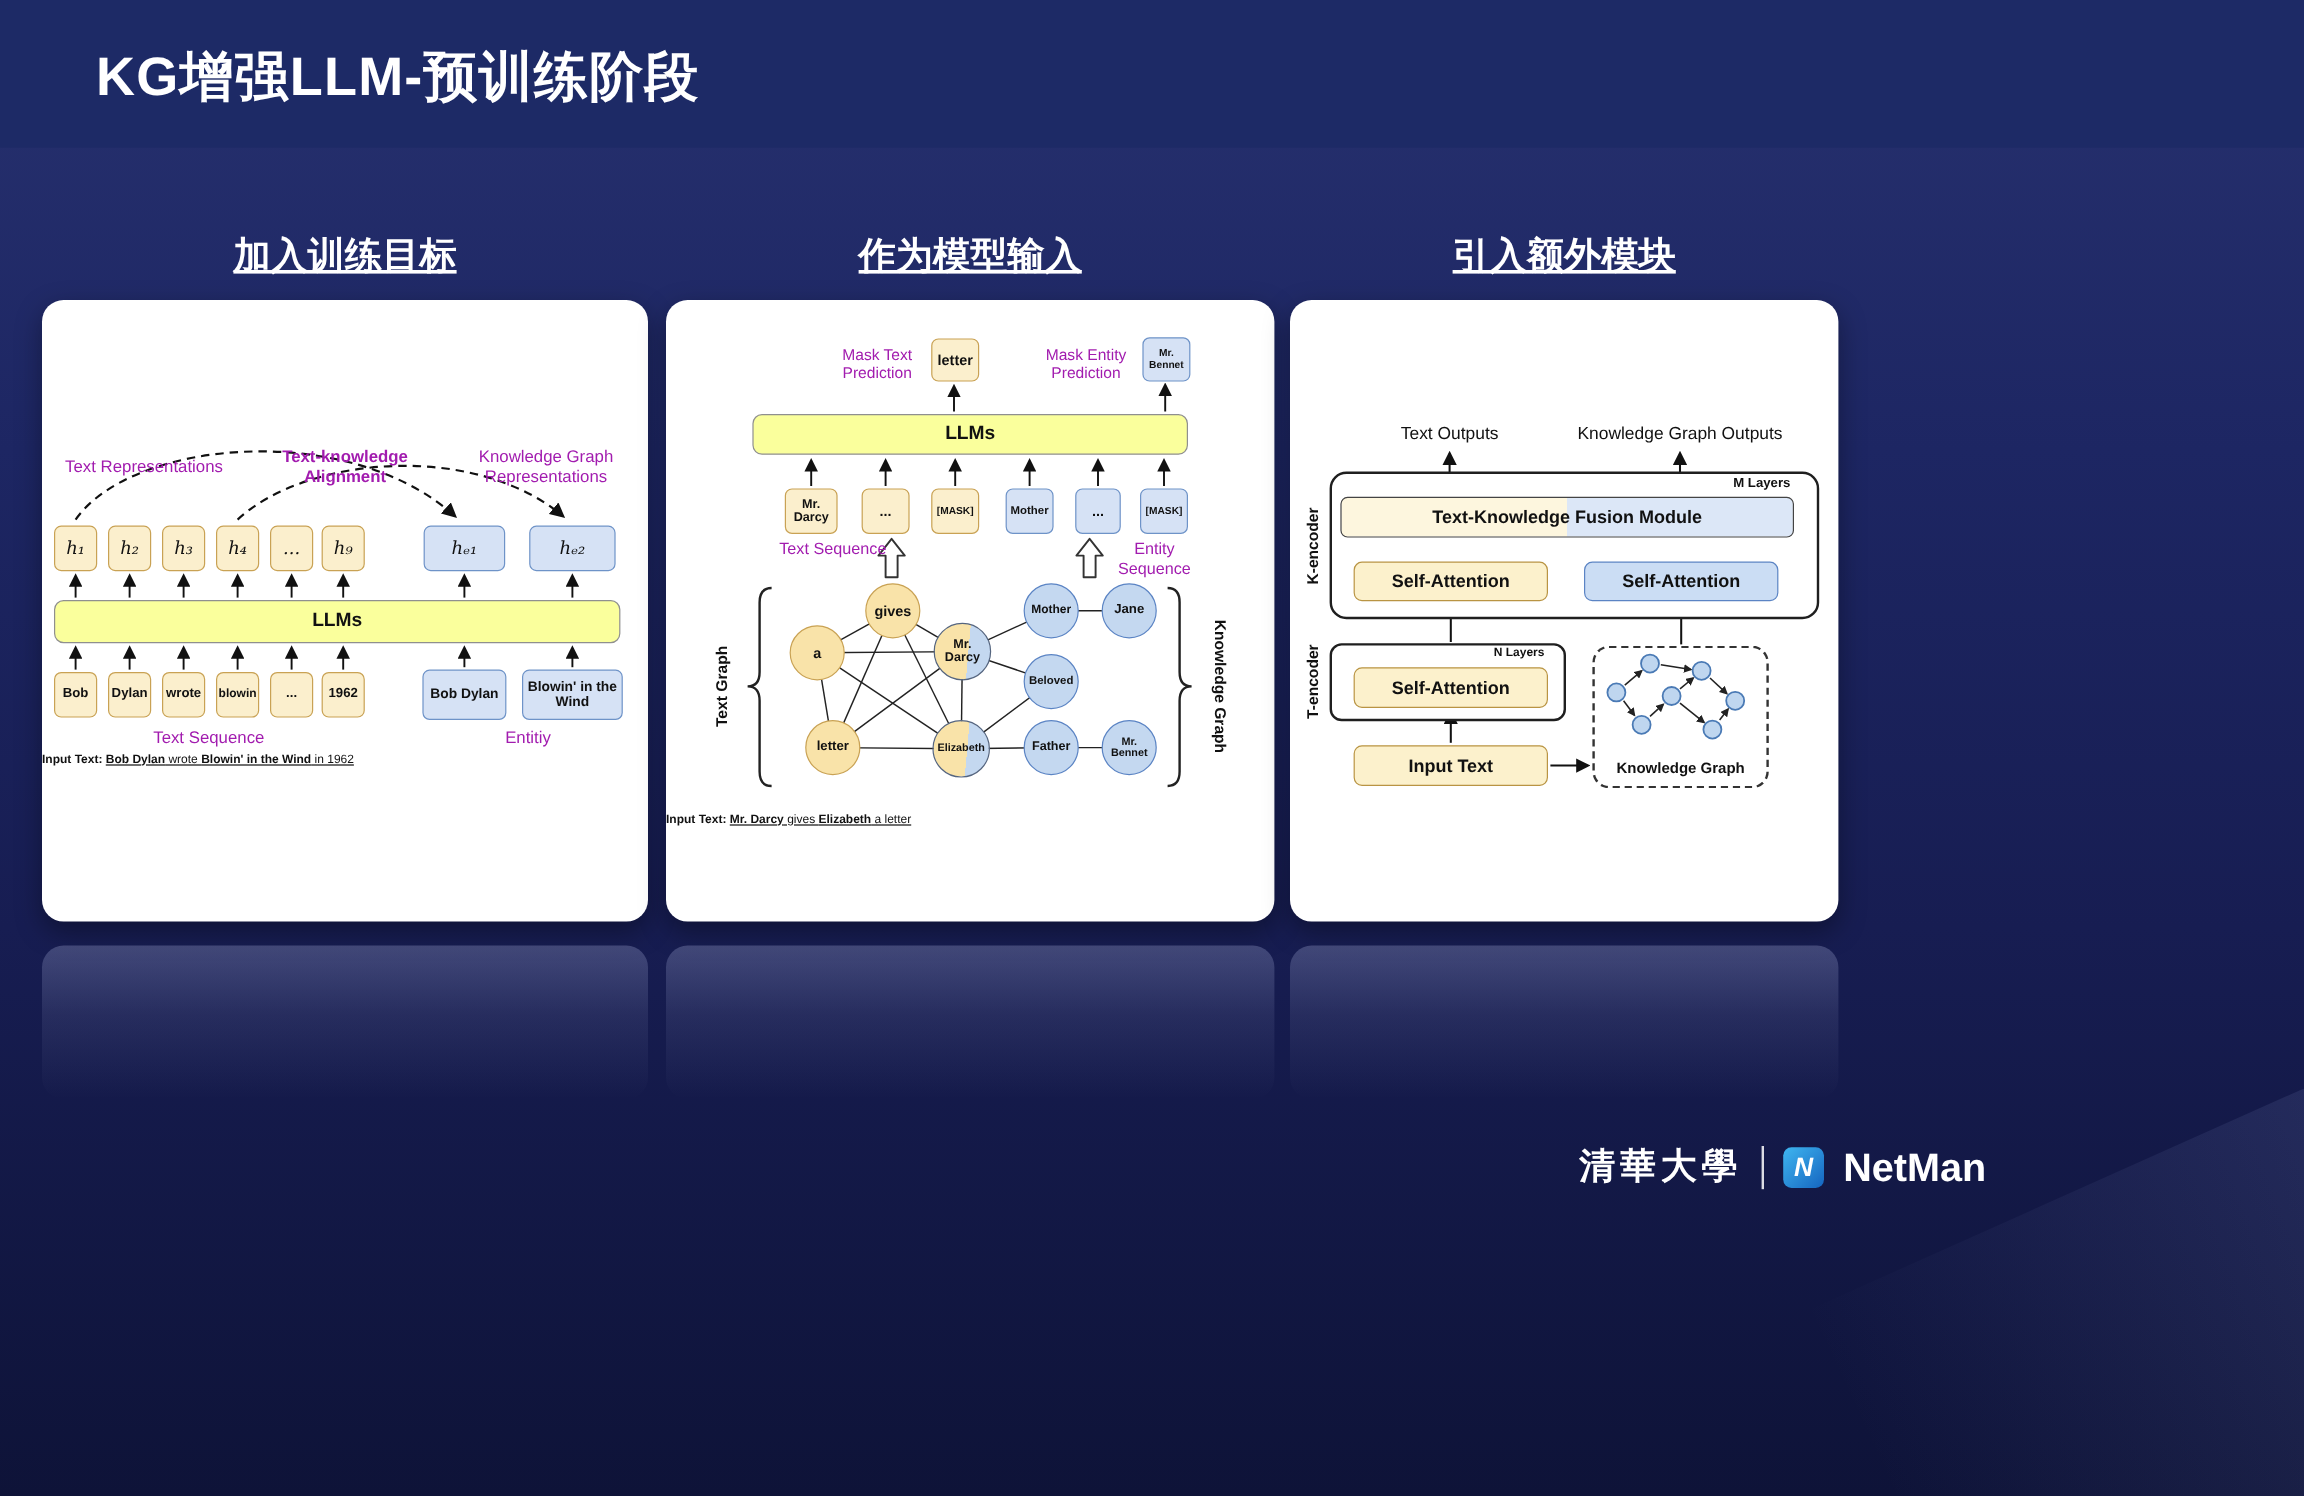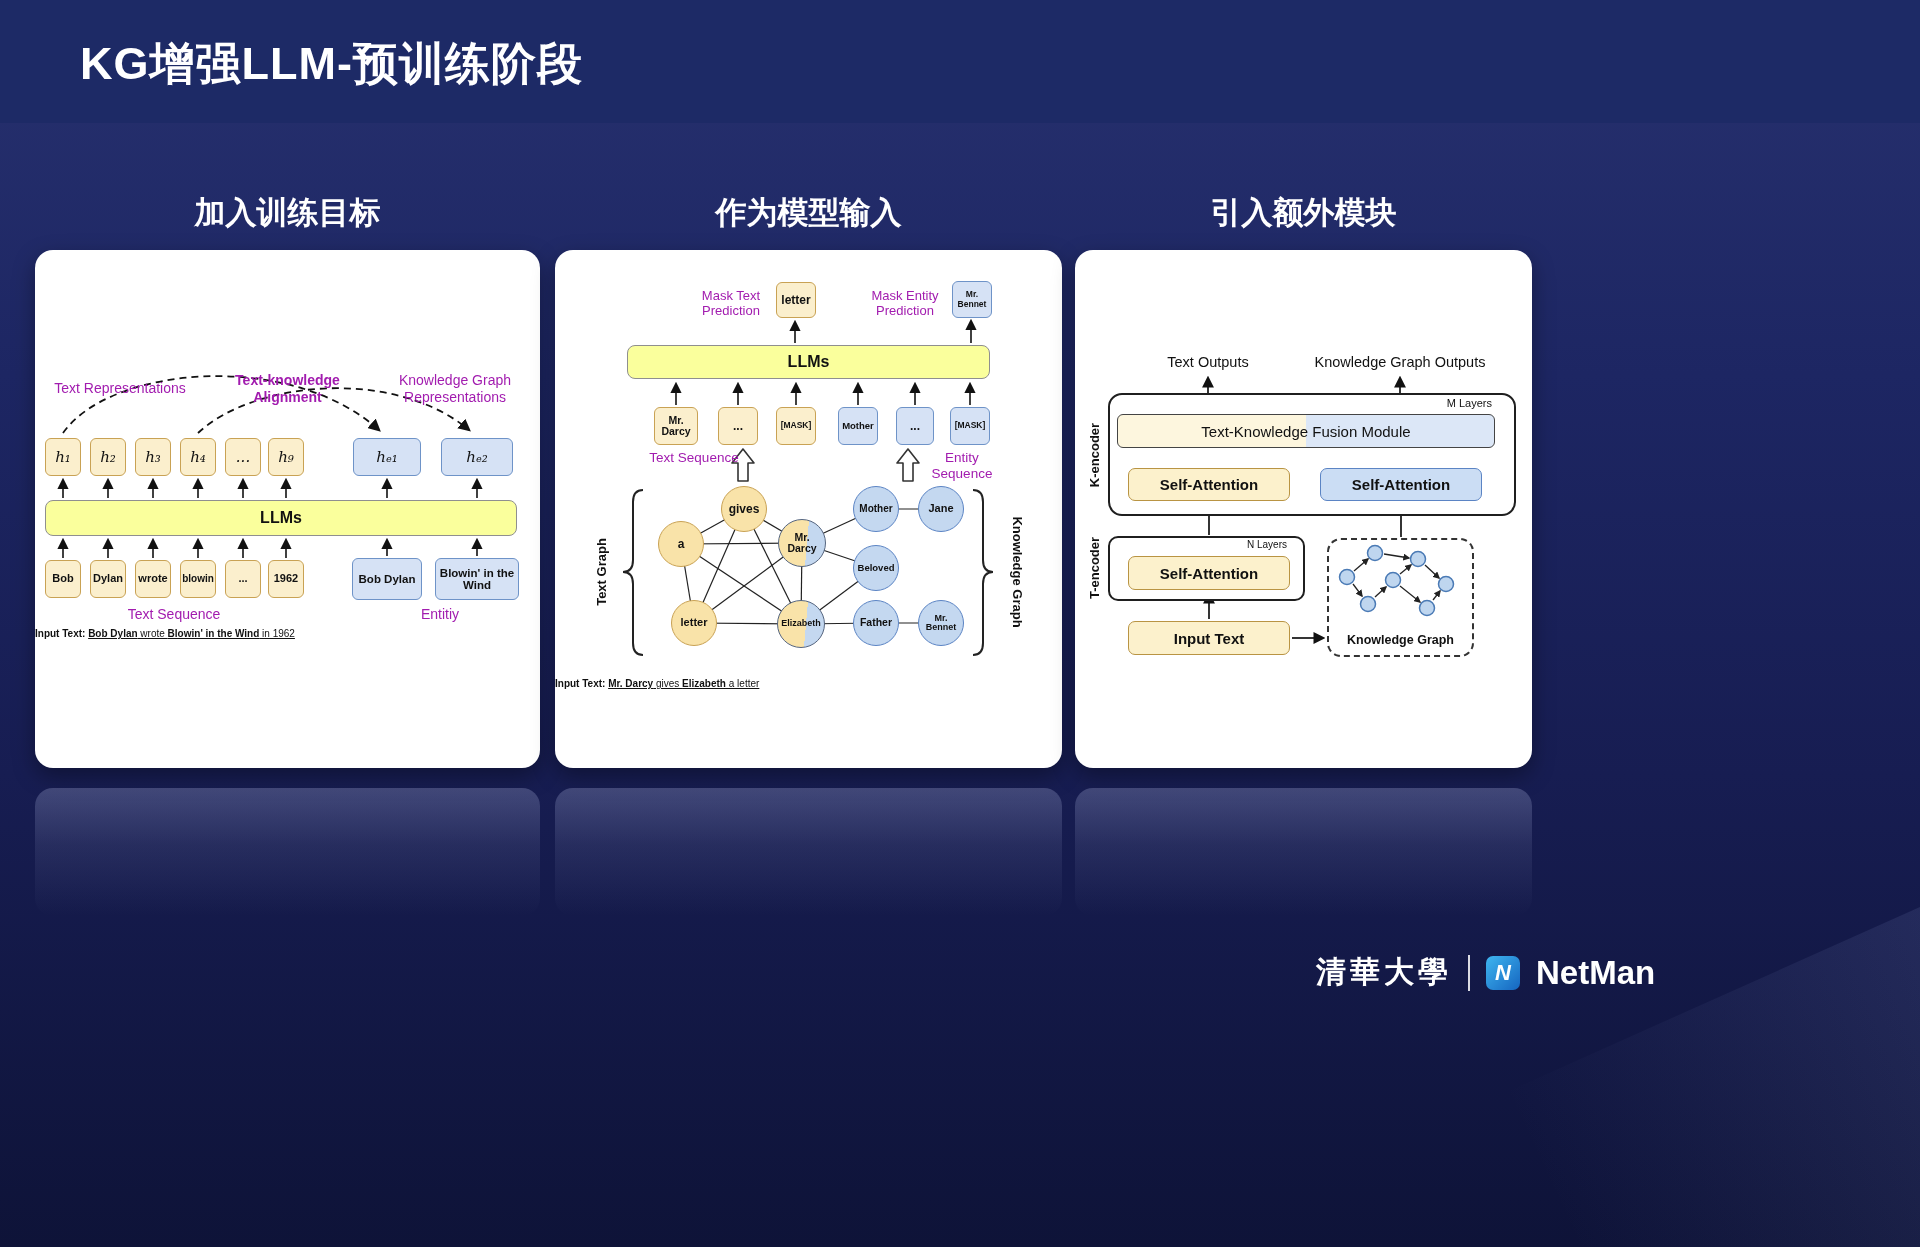--- a/index.html
+++ b/index.html
@@ -4,21 +4,21 @@
 <style>
   *{margin:0;padding:0;box-sizing:border-box}
   html,body{width:1920px;height:1247px;overflow:hidden}
   body{
     position:relative;
     font-family:"Liberation Sans",sans-serif;color:#111;
     background:linear-gradient(180deg,#27316f 0%,#1d2663 30%,#171d52 62%,#0e1338 100%);
   }
   .header-band{position:absolute;left:0;top:0;width:1920px;height:123px;background:#1d2a66;}
   .page-title{position:absolute;left:80px;top:34px;font-size:45px;font-weight:bold;color:#fff;letter-spacing:1px;}
-  .col-title{position:absolute;top:192px;text-align:center;color:#fff;font-size:31px;font-weight:700;}
+  .col-title{position:absolute;top:192px;text-align:center;color:#fff;font-size:31px;font-weight:700;text-decoration:underline;}
   .ct1{left:35px;width:505px}.ct2{left:555px;width:507px}.ct3{left:1075px;width:457px}
   .panel{position:absolute;top:250px;height:518px;background:#fff;border-radius:18px;box-shadow:0 8px 22px rgba(0,0,0,.35);}
   .p1{left:35px;width:505px}.p2{left:555px;width:507px}.p3{left:1075px;width:457px}
   svg.layer{position:absolute;left:0;top:0;pointer-events:none}
   .bx{position:absolute;display:flex;align-items:center;justify-content:center;text-align:center;border-radius:6px;font-weight:bold;line-height:1.08}
   .bx.y{background:#FBEFCD;border:1.5px solid #C9A254}
   .bx.b{background:#D6E2F5;border:1.5px solid #6E93C8}
   .llms{position:absolute;background:#FAFF9C;border:1.5px solid #8f8f8f;border-radius:8px;display:flex;align-items:center;justify-content:center;font-weight:bold;font-size:16px}
   .lbl{position:absolute;text-align:center;font-size:14px;line-height:1.18;color:#a21caf}
   .lbl.b{font-weight:bold}
@@ -27,25 +27,25 @@
   .circ{position:absolute;border-radius:50%;display:flex;align-items:center;justify-content:center;text-align:center;font-weight:bold;line-height:1.05}
   .circ.y{background:#F9E3A9;border:1.5px solid #C9A254}
   .circ.b{background:#C4D8F0;border:1.5px solid #5B84C4}
   .circ.split{background:linear-gradient(95deg,#F9E3A9 60%,#C4D8F0 60%);border:1.5px solid #55657f}
   .rot{position:absolute;font-weight:bold;font-size:13px;white-space:nowrap}
   .inputline{position:absolute;left:0;width:100%;text-align:left;font-size:10px}
   .inputline .lab{font-weight:bold}
   .inputline .under{text-decoration:underline}
   .outlbl{position:absolute;text-align:center;font-size:14.5px;}
   .enc-box{position:absolute;border:2px solid #1f1f1f;border-radius:14px;background:#fff}
-  .fusion{position:absolute;border:1.5px solid #444;border-radius:6px;background:linear-gradient(90deg,#FDF6DE 50%,#DCE7F7 50%);display:flex;align-items:center;justify-content:center;font-weight:normal;font-size:15px}
+  .fusion{position:absolute;border:1.5px solid #444;border-radius:6px;background:linear-gradient(90deg,#FDF6DE 50%,#DCE7F7 50%);display:flex;align-items:center;justify-content:center;font-weight:bold;font-size:15px}
   .p3box{position:absolute;border-radius:7px;display:flex;align-items:center;justify-content:center;font-weight:bold;font-size:15px}
   .p3box.y{background:#FCF1CC;border:1.5px solid #B99443}
   .p3box.bl{background:#CBDDF4;border:1.5px solid #5B84C4}
-  .layers-lbl{position:absolute;font-size:11px;font-weight:normal;text-align:right}
+  .layers-lbl{position:absolute;font-size:11px;font-weight:bold;text-align:right}
   .kg-dashed{position:absolute;border:2px dashed #333;border-radius:14px}
   .kg-dashed .cap{position:absolute;left:0;width:100%;text-align:center;font-weight:bold;font-size:12.5px}
   .reflection{position:absolute;top:788px;height:128px;border-radius:18px;
     background:linear-gradient(180deg,rgba(190,198,238,.26) 0%,rgba(190,198,238,.10) 45%,rgba(190,198,238,0) 100%);}
   .rf1{left:35px;width:505px}.rf2{left:555px;width:507px}.rf3{left:1075px;width:457px}
   .corner{position:absolute;right:0;bottom:0;width:760px;height:340px;
     background:linear-gradient(245deg,rgba(150,165,220,.12),rgba(150,165,220,0) 55%);
     clip-path:polygon(100% 0,0 100%,100% 100%);}
   .footer{position:absolute;left:1316px;top:952px;display:flex;align-items:center;gap:16px;color:#fff}
   .uni{font-family:"DejaVu Serif",serif;font-size:30px;letter-spacing:4px;font-weight:bold}

